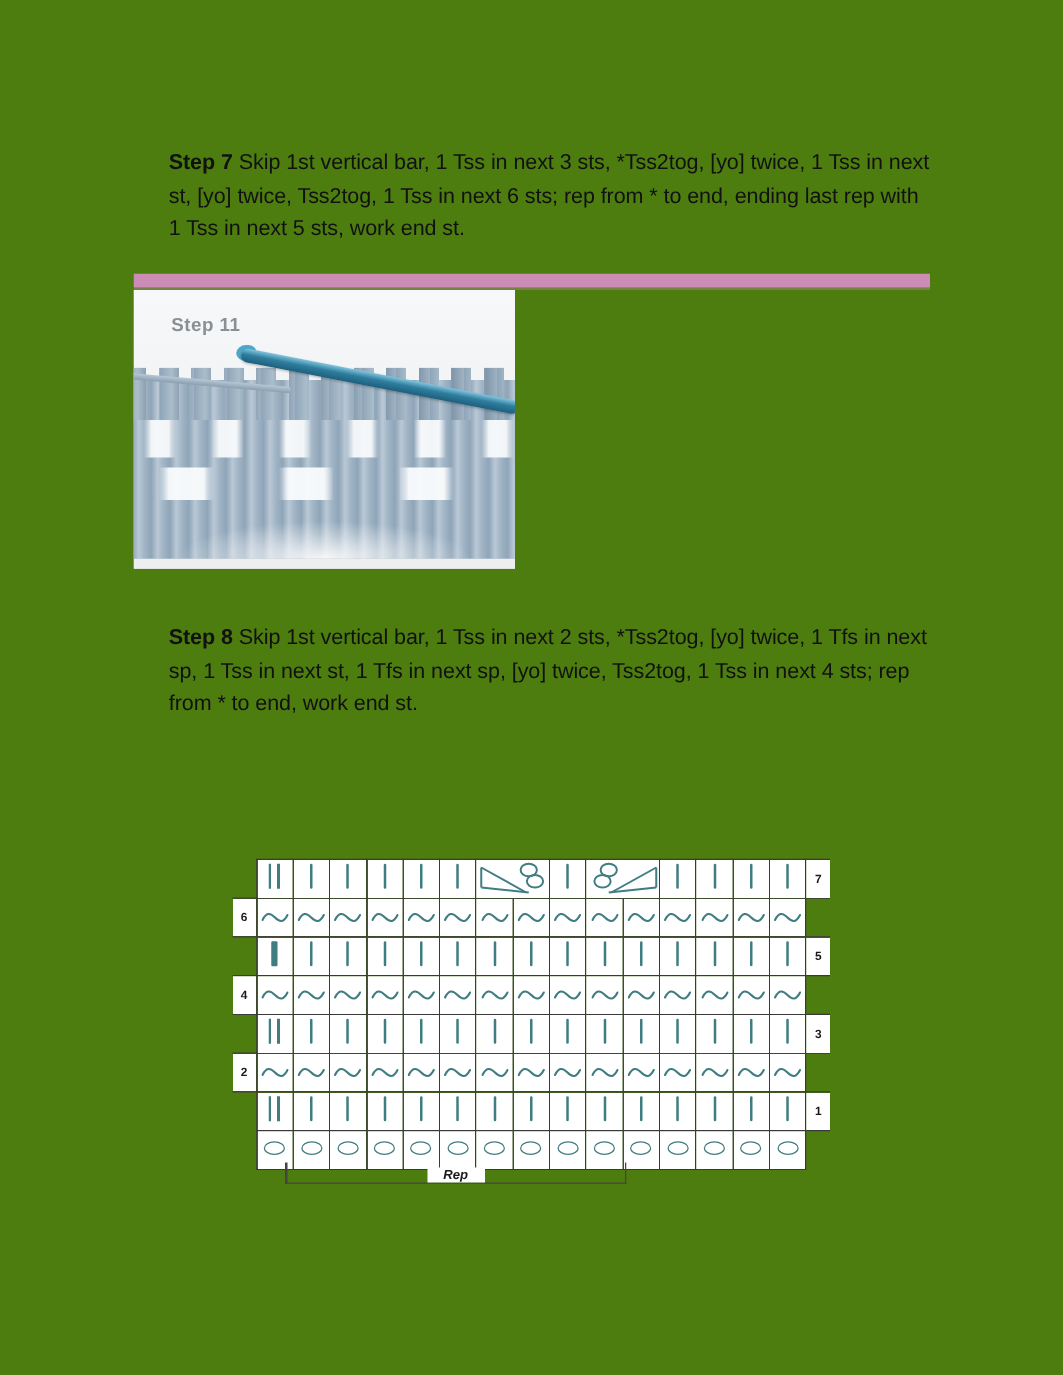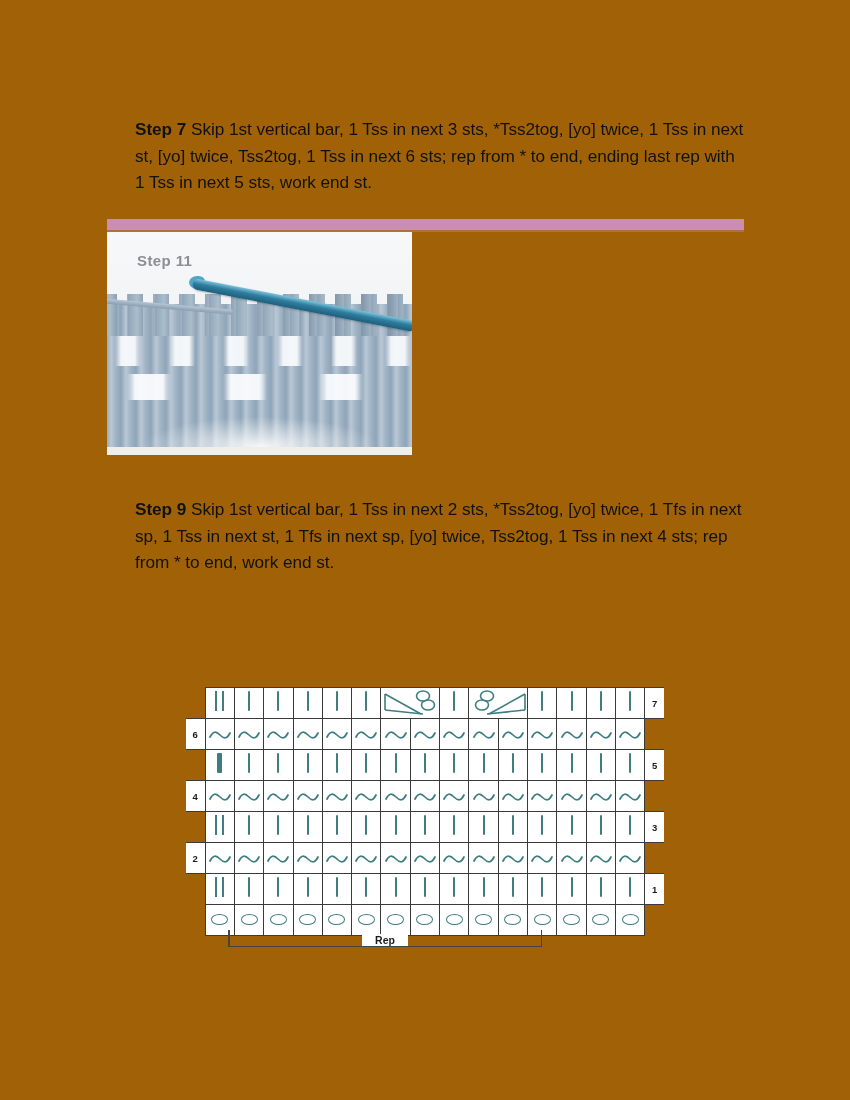--- a/index.html
+++ b/index.html
@@ -12,21 +12,21 @@
     height: 1100px;
     position: relative;
     font-family: "Liberation Sans", sans-serif;
     color: #000000;
     overflow: hidden;
   }
 
   .page {
     position: absolute;
     inset: 0;
-    background: #a16207;
+    background: #4d7c0f;
   }
 
   
   .para {
     position: absolute;
     left: 135px;
     width: 612px;
     font-size: 17.2px;
     line-height: 26.6px;
     color: #111111;
@@ -230,22 +230,23 @@
   .sym-svg { display: block; }
 
   .dec-cell { overflow: visible; }
   .dec-cell svg { position: absolute; left: 0; top: 0; }
 
   
   #rep-bracket {
     position: absolute;
     left: 228px;
     top: 927px;
-    width: 314px;
+    width: 273px;
     height: 20px;
+    font-style: italic;
   }
   #rep-bracket .bar {
     position: absolute;
     left: 0; right: 0; bottom: 0;
     height: 1.5px;
     background: #444;
   }
   #rep-bracket .tick-l,
   #rep-bracket .tick-r {
     position: absolute;
@@ -287,21 +288,21 @@
     <div class="lace-row lace-a"></div>
     <div class="lace-row lace-b"></div>
     <div class="top-loops"></div>
     <div class="yarn-strand"></div>
     <div class="hook-tip"></div>
     <div class="hook"></div>
     <div class="photo-caption">Step 11</div>
   </div>
 
   <p class="para" id="para-step9">
-    <span class="step-label">Step 9</span><span> Skip 1st vertical bar, 1 Tss in next 2 sts, *Tss2tog, [yo] twice, 1 Tfs in next sp, 1 Tss in next st, 1 Tfs in next sp, [yo] twice, Tss2tog, 1 Tss in next 4 sts; rep from * to end, work end st.</span>
+    <span class="step-label">Step 8</span><span> Skip 1st vertical bar, 1 Tss in next 2 sts, *Tss2tog, [yo] twice, 1 Tfs in next sp, 1 Tss in next st, 1 Tfs in next sp, [yo] twice, Tss2tog, 1 Tss in next 4 sts; rep from * to end, work end st.</span>
   </p>
 
 
   <div id="chart">
     <table class="chart-grid">
       <tbody id="chart-body">
           <tr>
             <td class="gutter"></td>
             <td><span class="sym sym-dbl"></span></td>
             <td><span class="sym sym-bar"></span></td>

